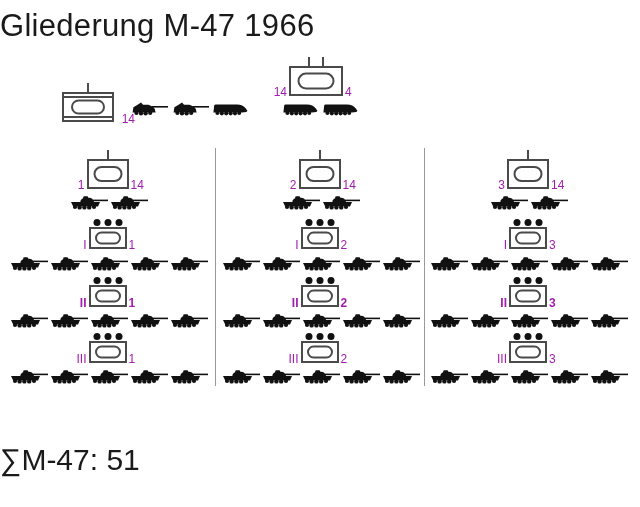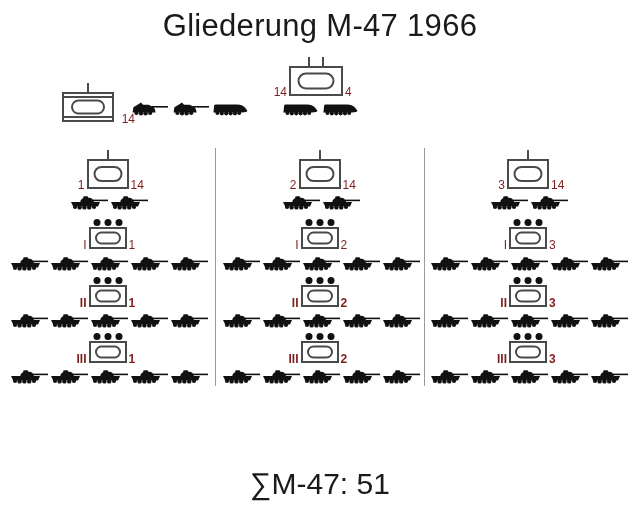--- a/index.html
+++ b/index.html
@@ -1,29 +1,29 @@
 <!DOCTYPE html>
 <html><head>
 <meta charset="utf-8">
 <style>
   * { margin:0; padding:0; box-sizing:border-box; }
   html,body { background:#ffffff; }
   body { font-family:"Liberation Sans","DejaVu Sans",sans-serif; color:#1a1a1a; }
   .canvas { position:relative; width:640px; height:507px; background:#ffffff; overflow:hidden; }
 
-  .title { position:absolute; top:8px; left:0; width:100%; text-align:center;
+  .title { position:absolute; top:8px; left:0; width:100%; 
            font-size:31px; letter-spacing:.3px; color:#1a1a1a; }
-  .summary { position:absolute; top:443px; left:0; width:100%; text-align:center;
-             font-size:30px; color:#1a1a1a;margin-top:24px; }
+  .summary { position:absolute; top:443px; left:0; width:100%; 
+             font-size:30px; color:#1a1a1a; }
 
   .divider { position:absolute; top:148px; width:1px; height:238px; background:#9a9a9a; }
 
   
   .unit { display:flex; align-items:flex-end; }
-  .lbl { font-size:12px; line-height:1; color:#7f1d1d; transform:translateY(2px); }
+  .lbl { font-size:12px; line-height:1; color:#a21caf; transform:translateY(2px); }
   .slot-l { width:17px; text-align:right; padding-right:2px; }
   .slot-r { width:17px; text-align:left; padding-left:2px; }
 
   .sym { position:relative; }
   .sym .box { position:absolute; left:0; right:0; bottom:0; border:2px solid #4a4a4a; background:#fff; }
   .sym .oval { position:absolute; top:50%; left:50%; transform:translate(-50%,-50%);
                border:2px solid #4a4a4a; background:#fff; }
   .antenna { position:absolute; top:0; width:2px; background:#4a4a4a; }
 
   .sym-hq { width:42px; height:39px; }
@@ -57,21 +57,21 @@
   .company { position:absolute; top:148px; display:flex; flex-direction:column; align-items:center; }
   .row { display:flex; }
   .veh { display:block; width:40px; height:17px; }
   .veh-jpz { width:41px; }
   .company > .co-hq  { margin-top:2px; }
   .company > .row-hq { margin-top:5px; }
   .company > .plt-1  { margin-top:8px; }
   .company > .row-1  { margin-top:6px; }
   .company > .plt-2  { margin-top:5px;font-weight:bold; }
   .company > .row-2  { margin-top:5px; }
-  .company > .plt-3  { margin-top:4px;font-weight:bold; }
+  .company > .plt-3  { margin-top:4px; }
   .company > .row-3  { margin-top:5px; }
 
   
   .bnhq-wrap { position:absolute; left:62px; top:83px; }
   .bnhq-lbl { position:absolute; right:-21px; bottom:-3px; transform:none; }
   .bncmd { position:absolute; left:272px; top:57px; }
   .staff-row { position:absolute; left:128px; top:100px; }
   .cmd-row { position:absolute; left:280px; top:100px; }
 
   .defs { position:absolute; width:0; height:0; overflow:hidden; }

